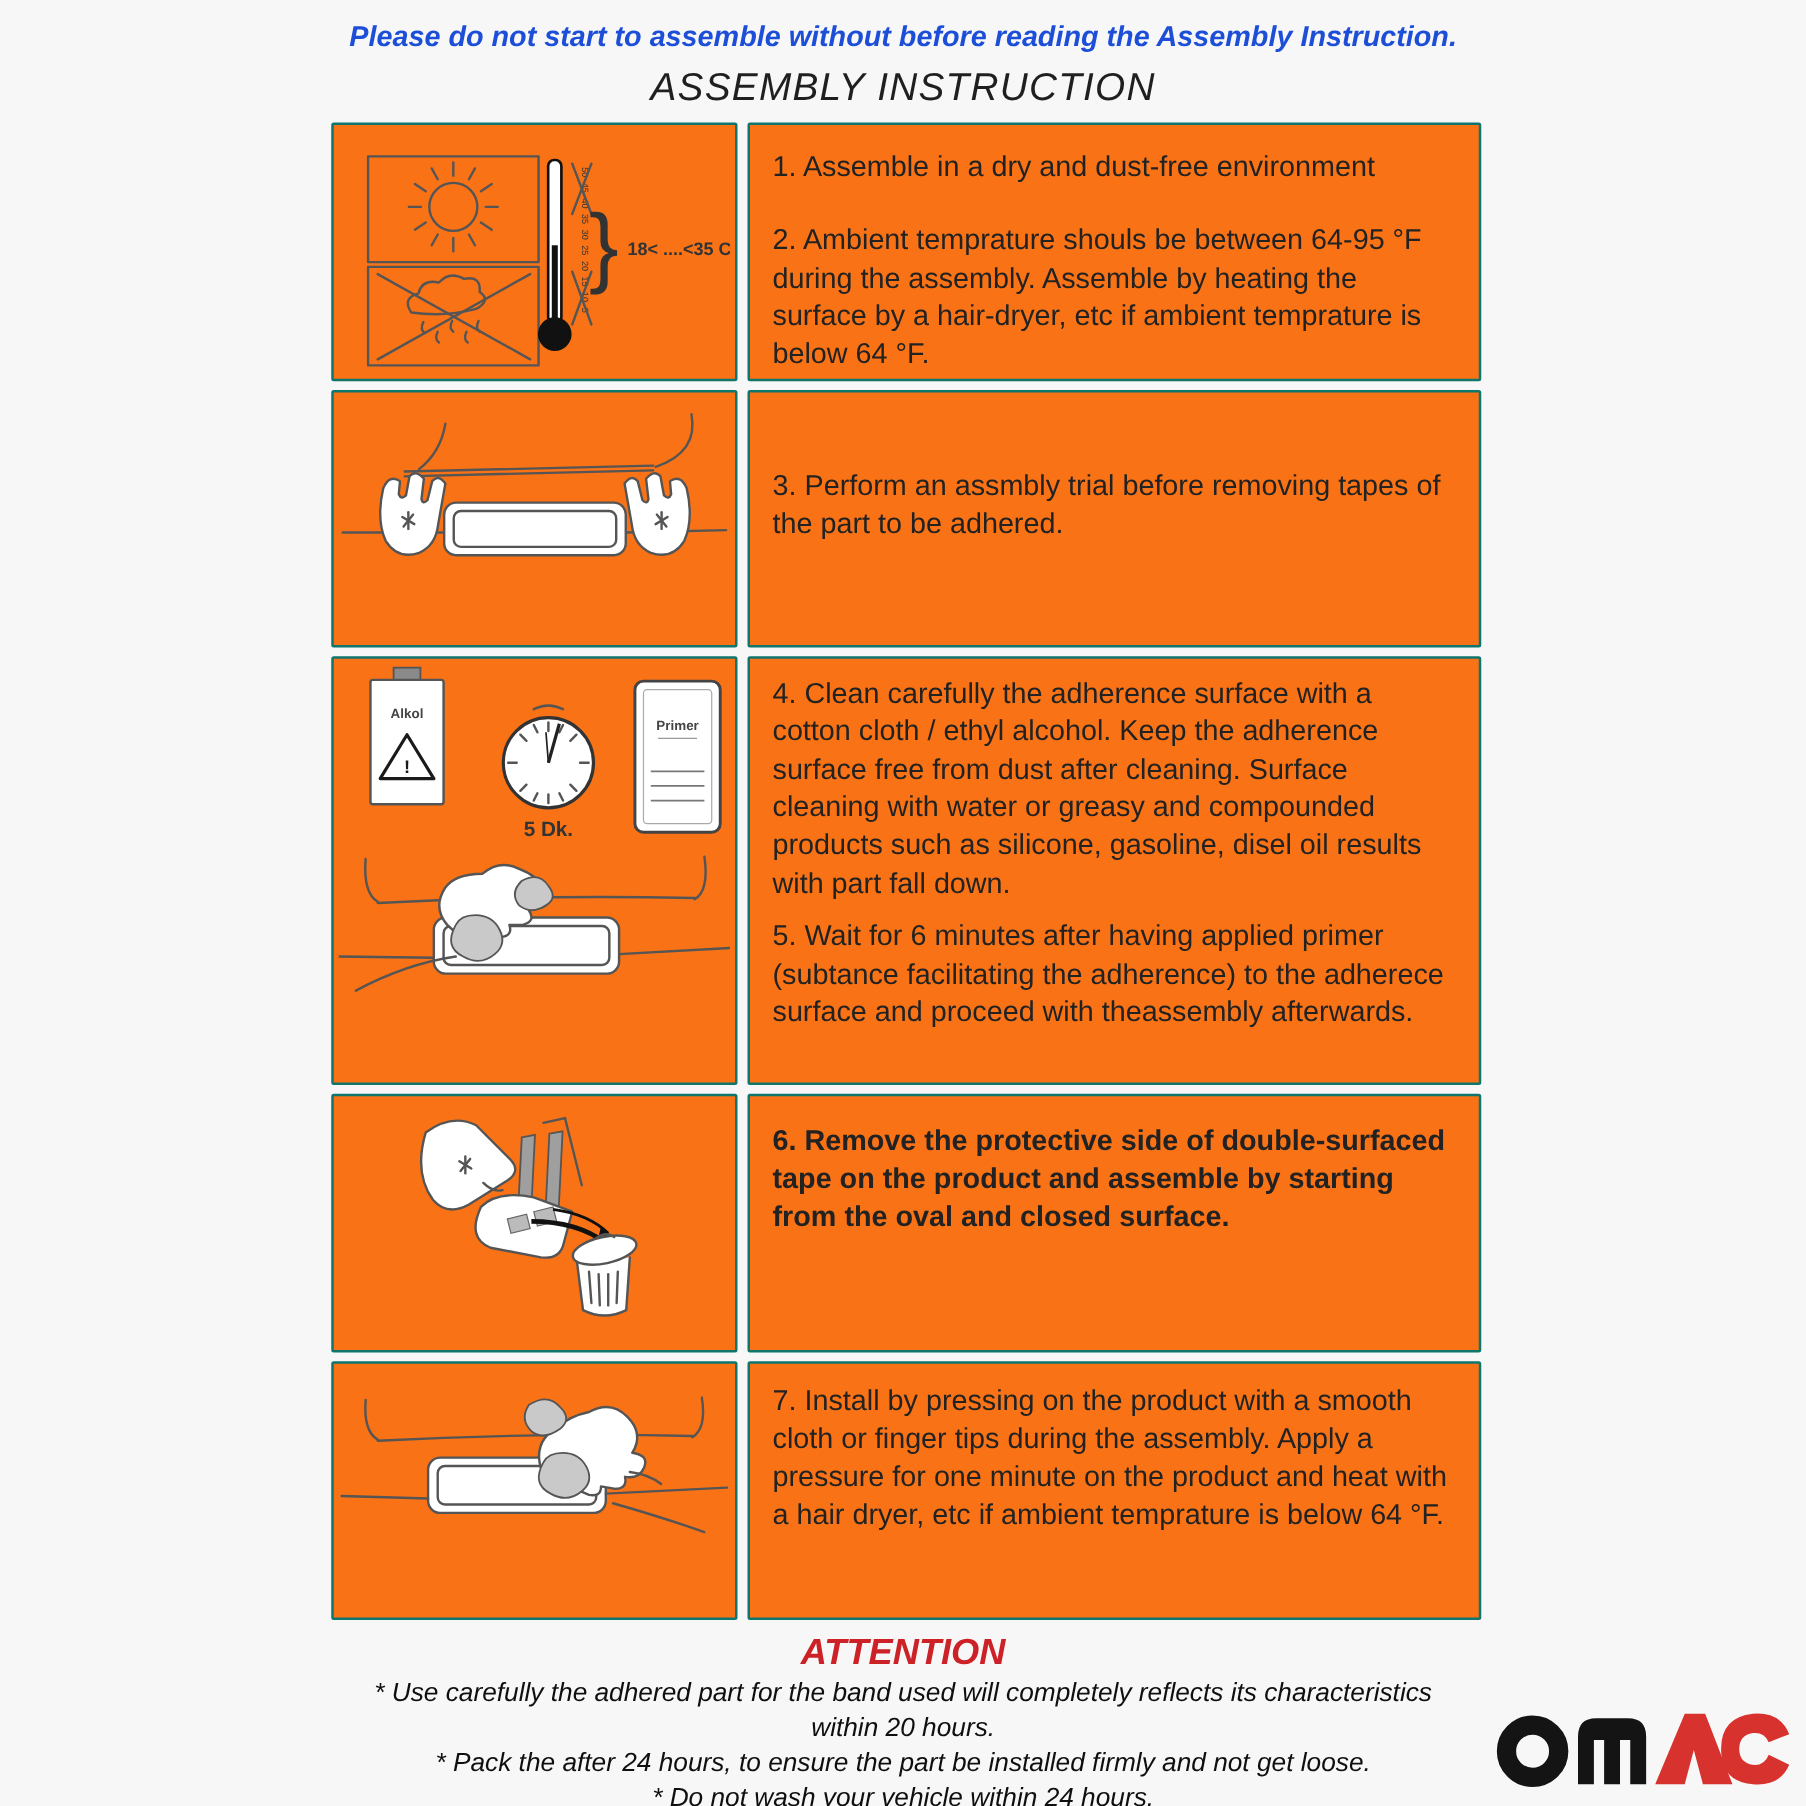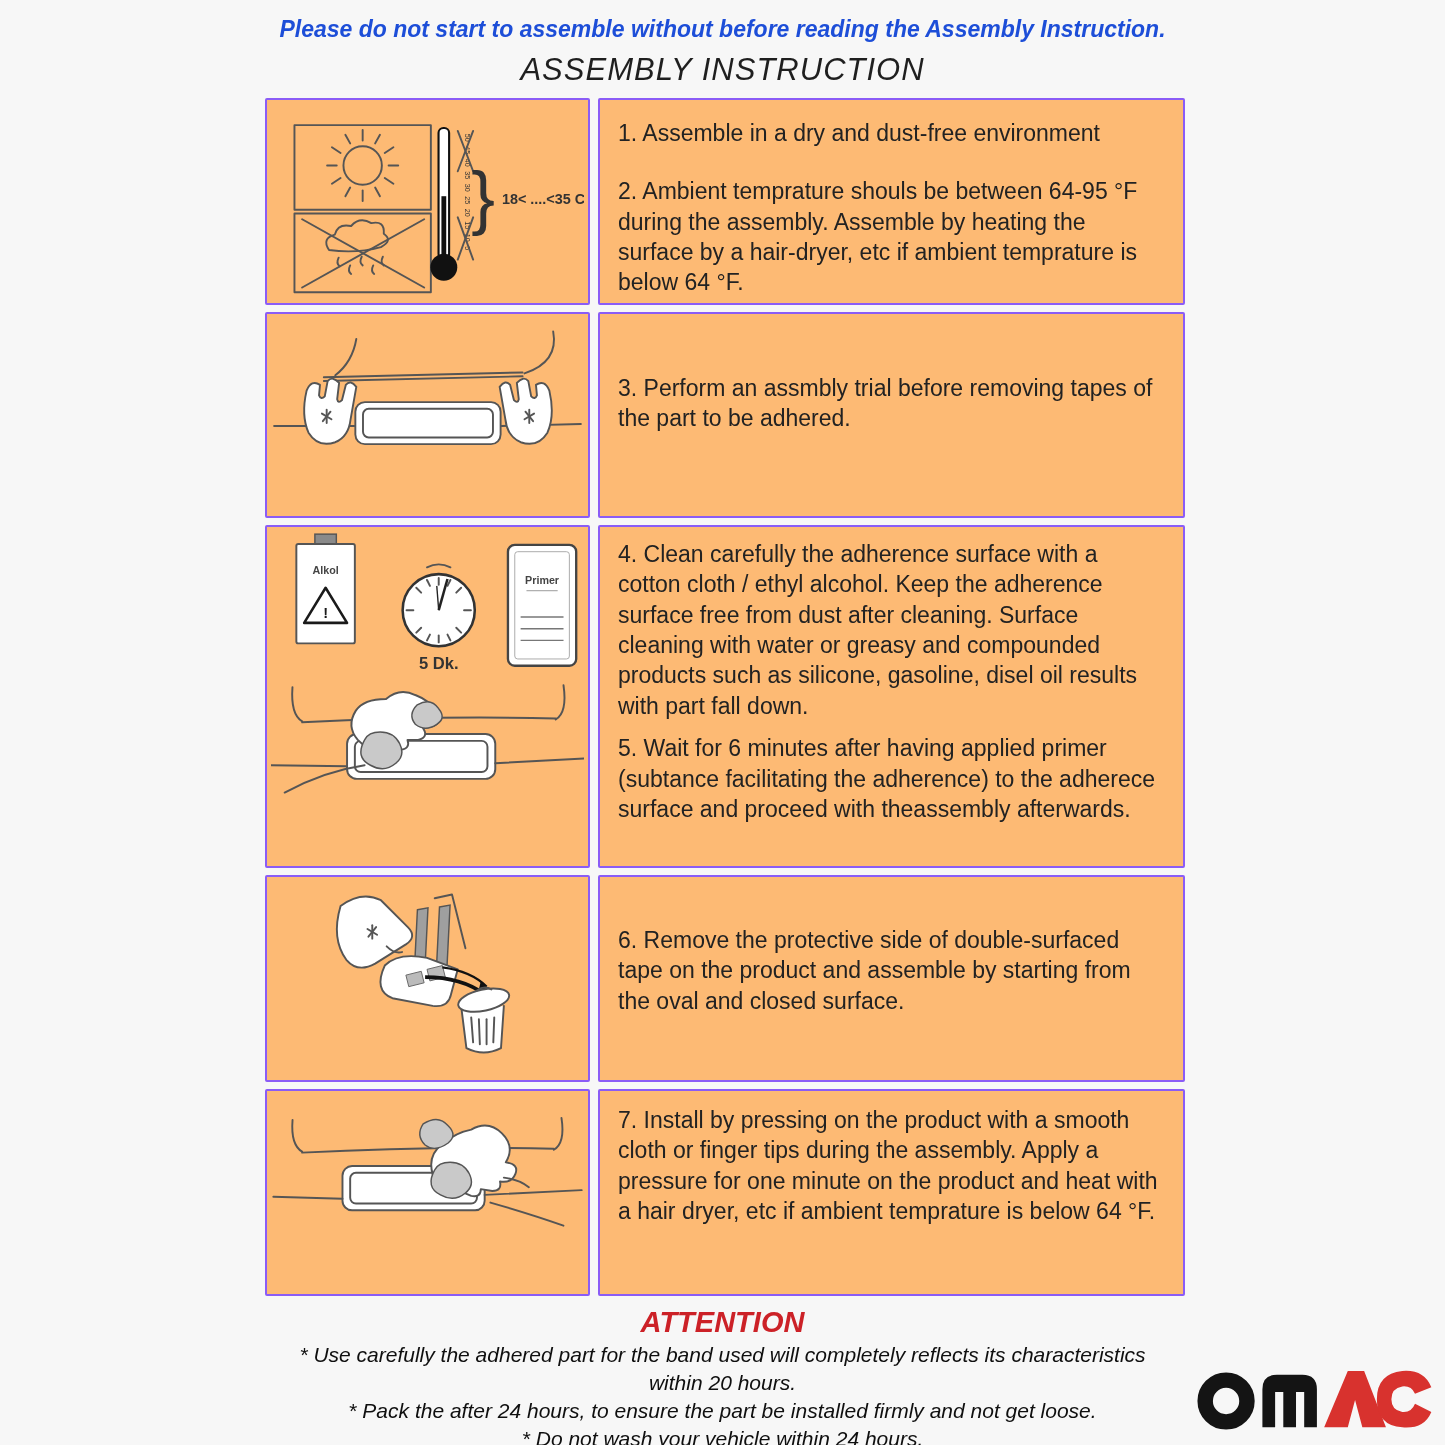--- a/index.html
+++ b/index.html
@@ -6,30 +6,30 @@
   body{width:1445px;height:1445px;background:#f6f6f6;font-family:"Liberation Sans","DejaVu Sans",sans-serif;}
   .page{position:relative;width:1445px;height:1445px;overflow:hidden;background:#f7f7f7;}
   .top-warning{position:absolute;top:16px;left:0;width:100%;text-align:center;
     font-size:23px;font-weight:700;font-style:italic;color:#1d4ed8;}
   .doc-title{position:absolute;top:52px;left:0;width:100%;text-align:center;
     font-size:31px;font-style:italic;color:#1f1f1f;letter-spacing:1px;}
   .grid{position:absolute;left:265px;top:98px;display:grid;
     grid-template-columns:325px 587px;
     grid-template-rows:207px 206px 343px 207px 207px;
     gap:7px 8px;}
-  .cell{border:2px solid #8b5cf6;border-radius:2px;background:#fdba74;box-sizing:border-box;overflow:hidden;}
+  .cell{border:2px solid #0f766e;border-radius:2px;background:#f97316;box-sizing:border-box;overflow:hidden;}
   .img-cell{padding:4px;}
   .img-cell svg{width:100%;height:100%;display:block;}
   .txt-cell{padding:14px 18px;color:#222;font-size:23px;line-height:1.32;}
   .txt-cell p{margin:0 0 28px 0;}
   .txt-cell p:last-child{margin-bottom:0;}
   .pad-r1{padding-top:18px;}
   .pad-r2{display:flex;flex-direction:column;justify-content:center;padding-top:0;padding-bottom:24px;}
   .pad-r3{padding-top:12px;}
-  .pad-r4{padding-top:48px;}
+  .pad-r4{padding-top:20px;font-weight:bold;}
   .pad-r5{padding-top:14px;}
   .attention{position:absolute;top:1306px;left:0;width:100%;text-align:center;}
   .attention-heading{font-size:29px;font-weight:700;font-style:italic;color:#cc2127;margin:0 0 2px 0;}
   .attention-notes{width:850px;margin:0 auto;font-size:21px;font-style:italic;color:#0f0f0f;line-height:1.33;}
   .attention-notes div{margin:0;}
   .logo{position:absolute;right:10px;bottom:6px;width:238px;height:96px;}
   .sk{stroke:#555;fill:none;stroke-width:2;stroke-linecap:round;stroke-linejoin:round;}
   .skf{stroke:#555;fill:#fff;stroke-width:2;stroke-linecap:round;stroke-linejoin:round;}
   .gray{fill:#c9c9c9;stroke:#555;stroke-width:1.5;}
   svg text{font-family:"Liberation Sans","DejaVu Sans",sans-serif;}

